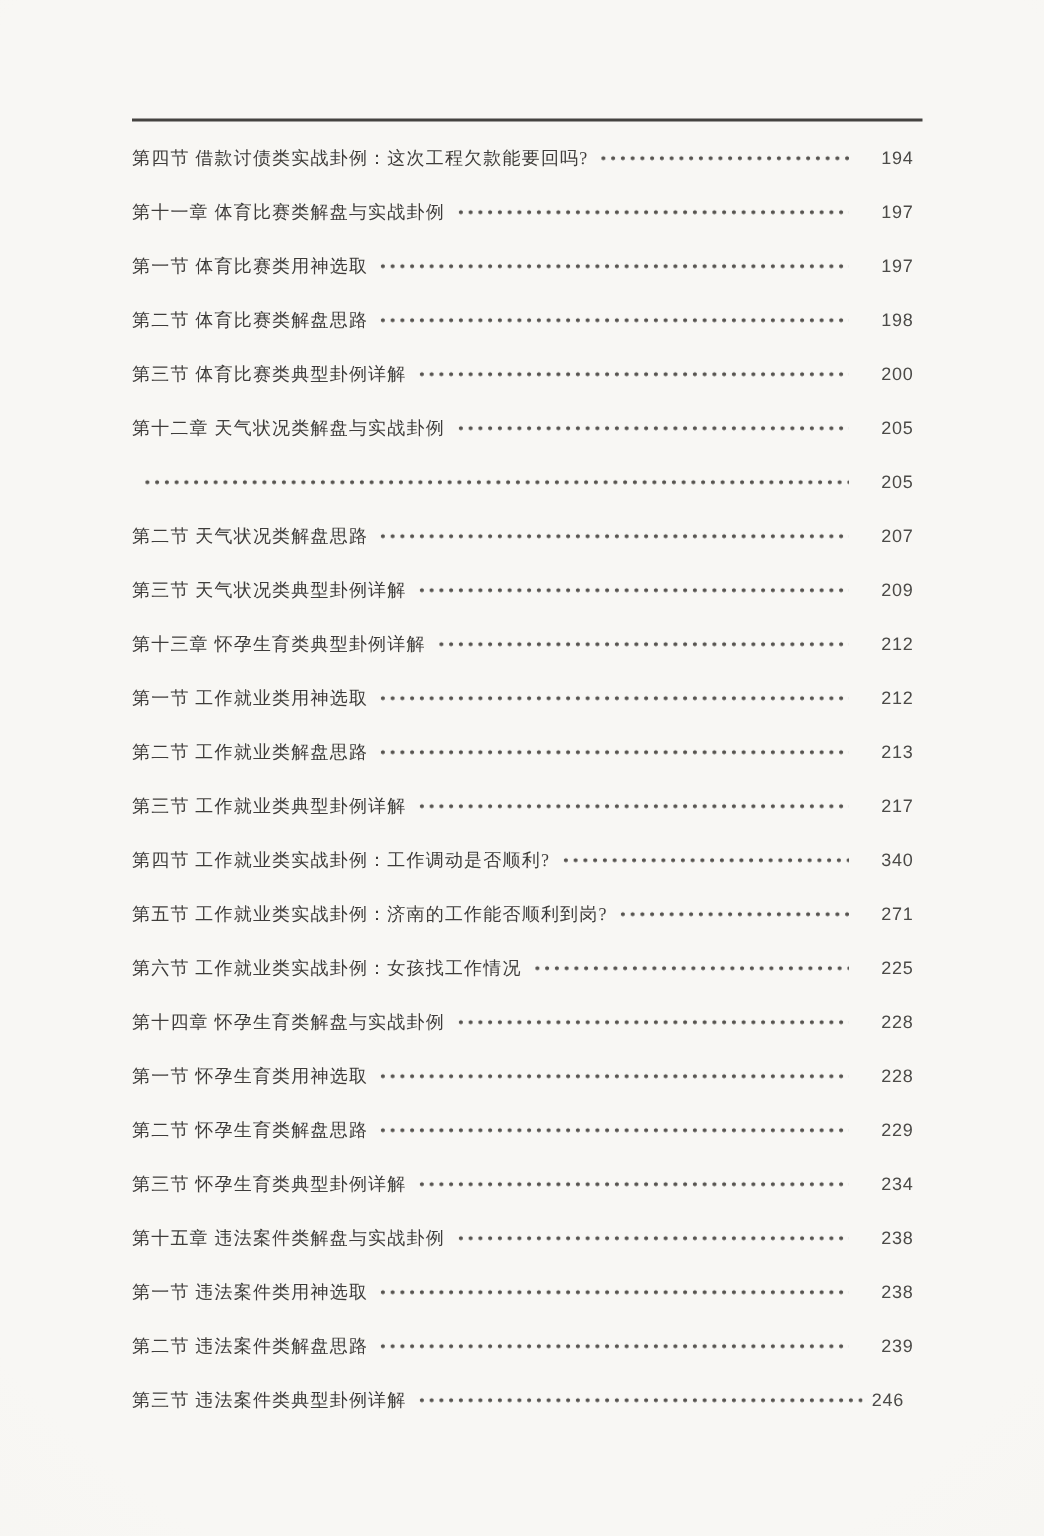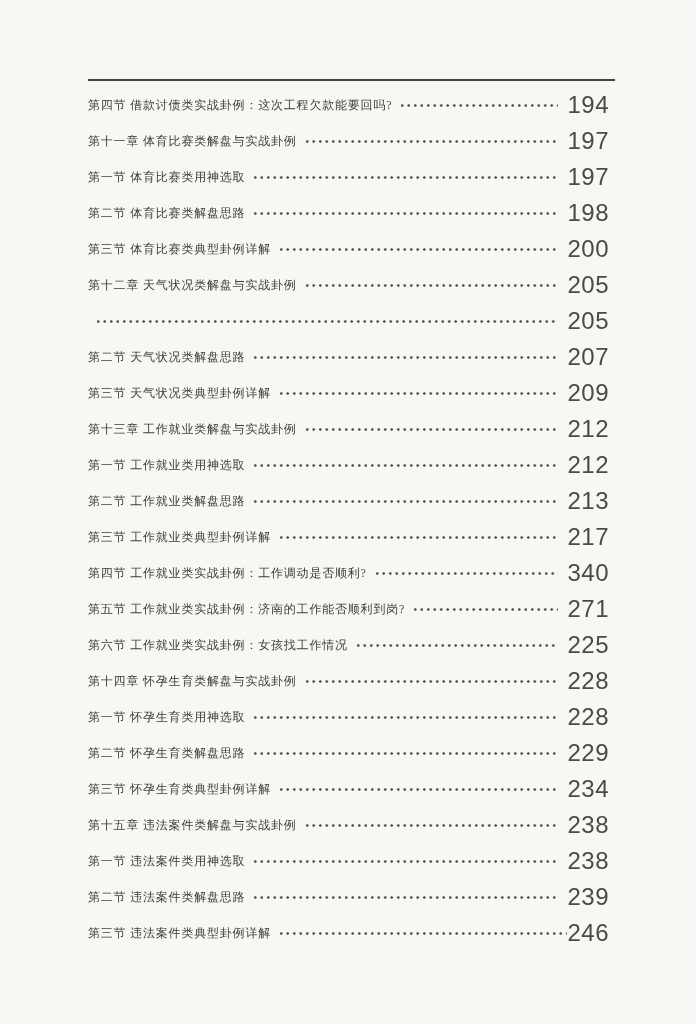--- a/index.html
+++ b/index.html
@@ -52,21 +52,21 @@
     margin-left: 7px;
     overflow: hidden;
     background-image: radial-gradient(circle, #56534f 1.1px, rgba(0,0,0,0) 1.5px);
     background-size: 6.5px 7px;
     background-repeat: repeat-x;
     background-position: 0 50%;
   }
   .num {
     flex: 0 0 auto;
     font-family: "Liberation Sans", "DejaVu Sans", sans-serif;
-    font-size: 24px;
+    font-size: 12px;
     letter-spacing: 0.5px;
     color: #4b4a47;
     margin-left: 9px;
     min-width: 34px;
     text-align: right;
   }
   .toc-row:last-child .num {
     margin-left: 0;
     text-align: center;
   }
@@ -115,21 +115,21 @@
     <span class="title">第二节 天气状况类解盘思路</span>
     <span class="leader"></span>
     <span class="num">207</span>
   </div>
       <div class="toc-row">
     <span class="title">第三节 天气状况类典型卦例详解</span>
     <span class="leader"></span>
     <span class="num">209</span>
   </div>
       <div class="toc-row">
-    <span class="title">第十三章 工作就业类解盘与实战卦例</span>
+    <span class="title">第十三章 怀孕生育类典型卦例详解</span>
     <span class="leader"></span>
     <span class="num">212</span>
   </div>
       <div class="toc-row">
     <span class="title">第一节 工作就业类用神选取</span>
     <span class="leader"></span>
     <span class="num">212</span>
   </div>
       <div class="toc-row">
     <span class="title">第二节 工作就业类解盘思路</span>

